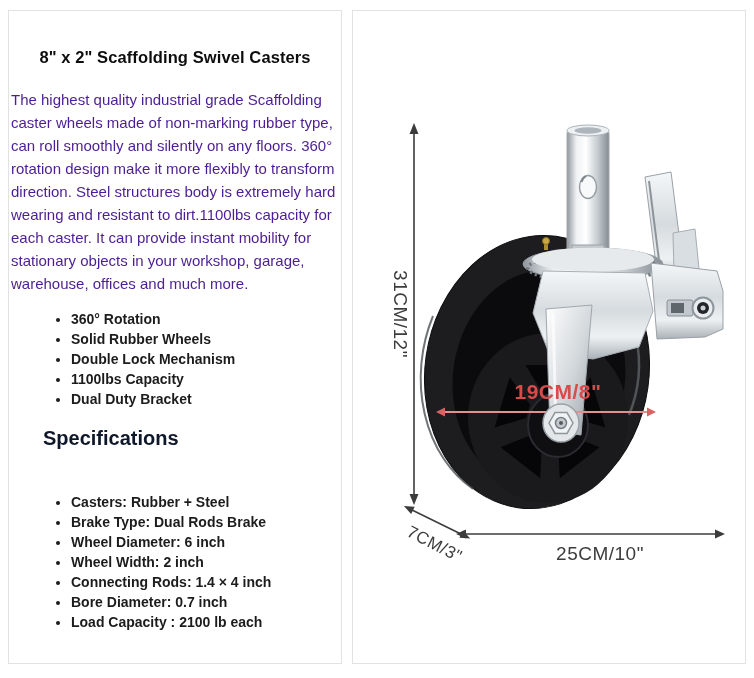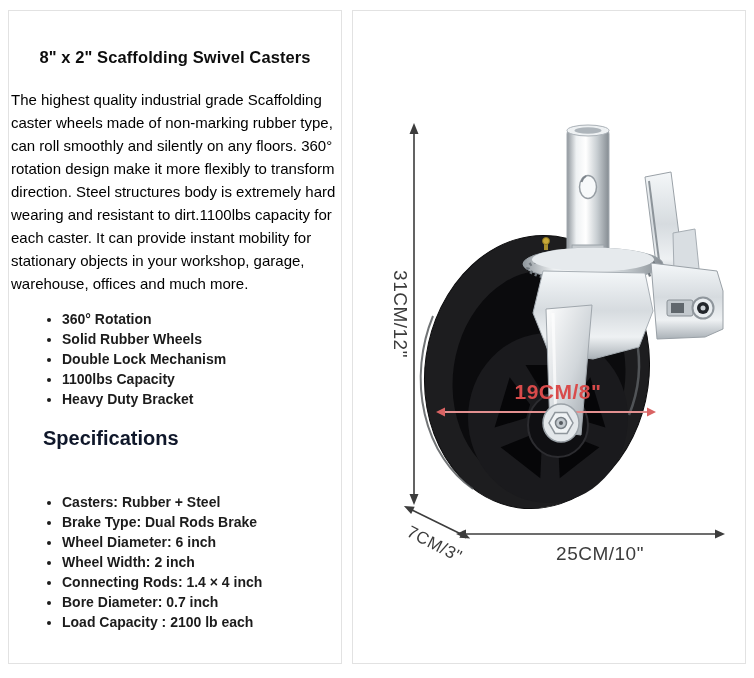--- a/index.html
+++ b/index.html
@@ -1,22 +1,22 @@
 <!DOCTYPE html>
 <html><head>
 <meta charset="utf-8">
 <style>
   html,body{margin:0;padding:0;background:#fff;}
   body{width:754px;height:678px;position:relative;font-family:"Liberation Sans",sans-serif;-webkit-font-smoothing:antialiased;}
   .panel{position:absolute;background:#fff;border:1px solid #e2e2e2;box-sizing:border-box;}
   .text-panel{left:8px;top:10px;width:334px;height:654px;overflow:hidden;}
   .image-panel{left:352px;top:10px;width:394px;height:654px;overflow:hidden;}
   .product-title{font-size:16.5px;font-weight:700;color:#0d0d0d;text-align:center;margin:37px 2px 0 2px;letter-spacing:.1px;}
-  .product-desc{font-size:15px;line-height:23px;color:#000000;margin:21px 2px 0 2px;}
-  ul.feature-list,ul.spec-list{margin:7px;padding:0 0 0 46px;list-style:disc;}
+  .product-desc{font-size:15px;line-height:23px;color:#4c1d95;margin:21px 2px 0 2px;}
+  ul.feature-list,ul.spec-list{margin:16px;padding:0 0 0 46px;list-style:disc;}
   ul.feature-list{margin-top:14px;}
   ul.spec-list{margin-top:42px;}
   ul li{font-size:14px;font-weight:700;color:#1c1c1c;line-height:20px;}
   .spec-heading{font-size:20px;font-weight:700;color:#0f172a;margin:18px 0 0 34px;}
   svg{display:block;}
   svg text{font-family:"Liberation Sans",sans-serif;fill:#3c3c3c;}
   .dim-label{font-size:19px;letter-spacing:.5px;}
   .dim-label-small{font-size:17px;letter-spacing:.5px;}
   .dim-label-red{font-size:21px;font-weight:700;fill:#d94b4b;letter-spacing:.5px;}
 </style>
@@ -24,21 +24,21 @@
 <body>
 
 <div class="panel text-panel">
   <h1 class="product-title">8" x 2" Scaffolding Swivel Casters</h1>
   <p class="product-desc">The highest quality industrial grade Scaffolding caster wheels made of non-marking rubber type, can roll smoothly and silently on any floors. 360° rotation design make it more flexibly to transform direction. Steel structures body is extremely hard wearing and resistant to dirt.1100lbs capacity for each caster. It can provide instant mobility for stationary objects in your workshop, garage, warehouse, offices and much more.</p>
   <ul class="feature-list">
     <li>360° Rotation</li>
     <li>Solid Rubber Wheels</li>
     <li>Double Lock Mechanism</li>
     <li>1100lbs Capacity</li>
-    <li>Heavy Duty Bracket</li>
+    <li>Dual Duty Bracket</li>
   </ul>
   <h2 class="spec-heading">Specifications</h2>
   <ul class="spec-list">
     <li>Casters: Rubber + Steel</li>
     <li>Brake Type: Dual Rods Brake</li>
     <li>Wheel Diameter: 6 inch</li>
     <li>Wheel Width: 2 inch</li>
     <li>Connecting Rods: 1.4 × 4 inch</li>
     <li>Bore Diameter: 0.7 inch</li>
     <li>Load Capacity : 2100 lb each</li>

